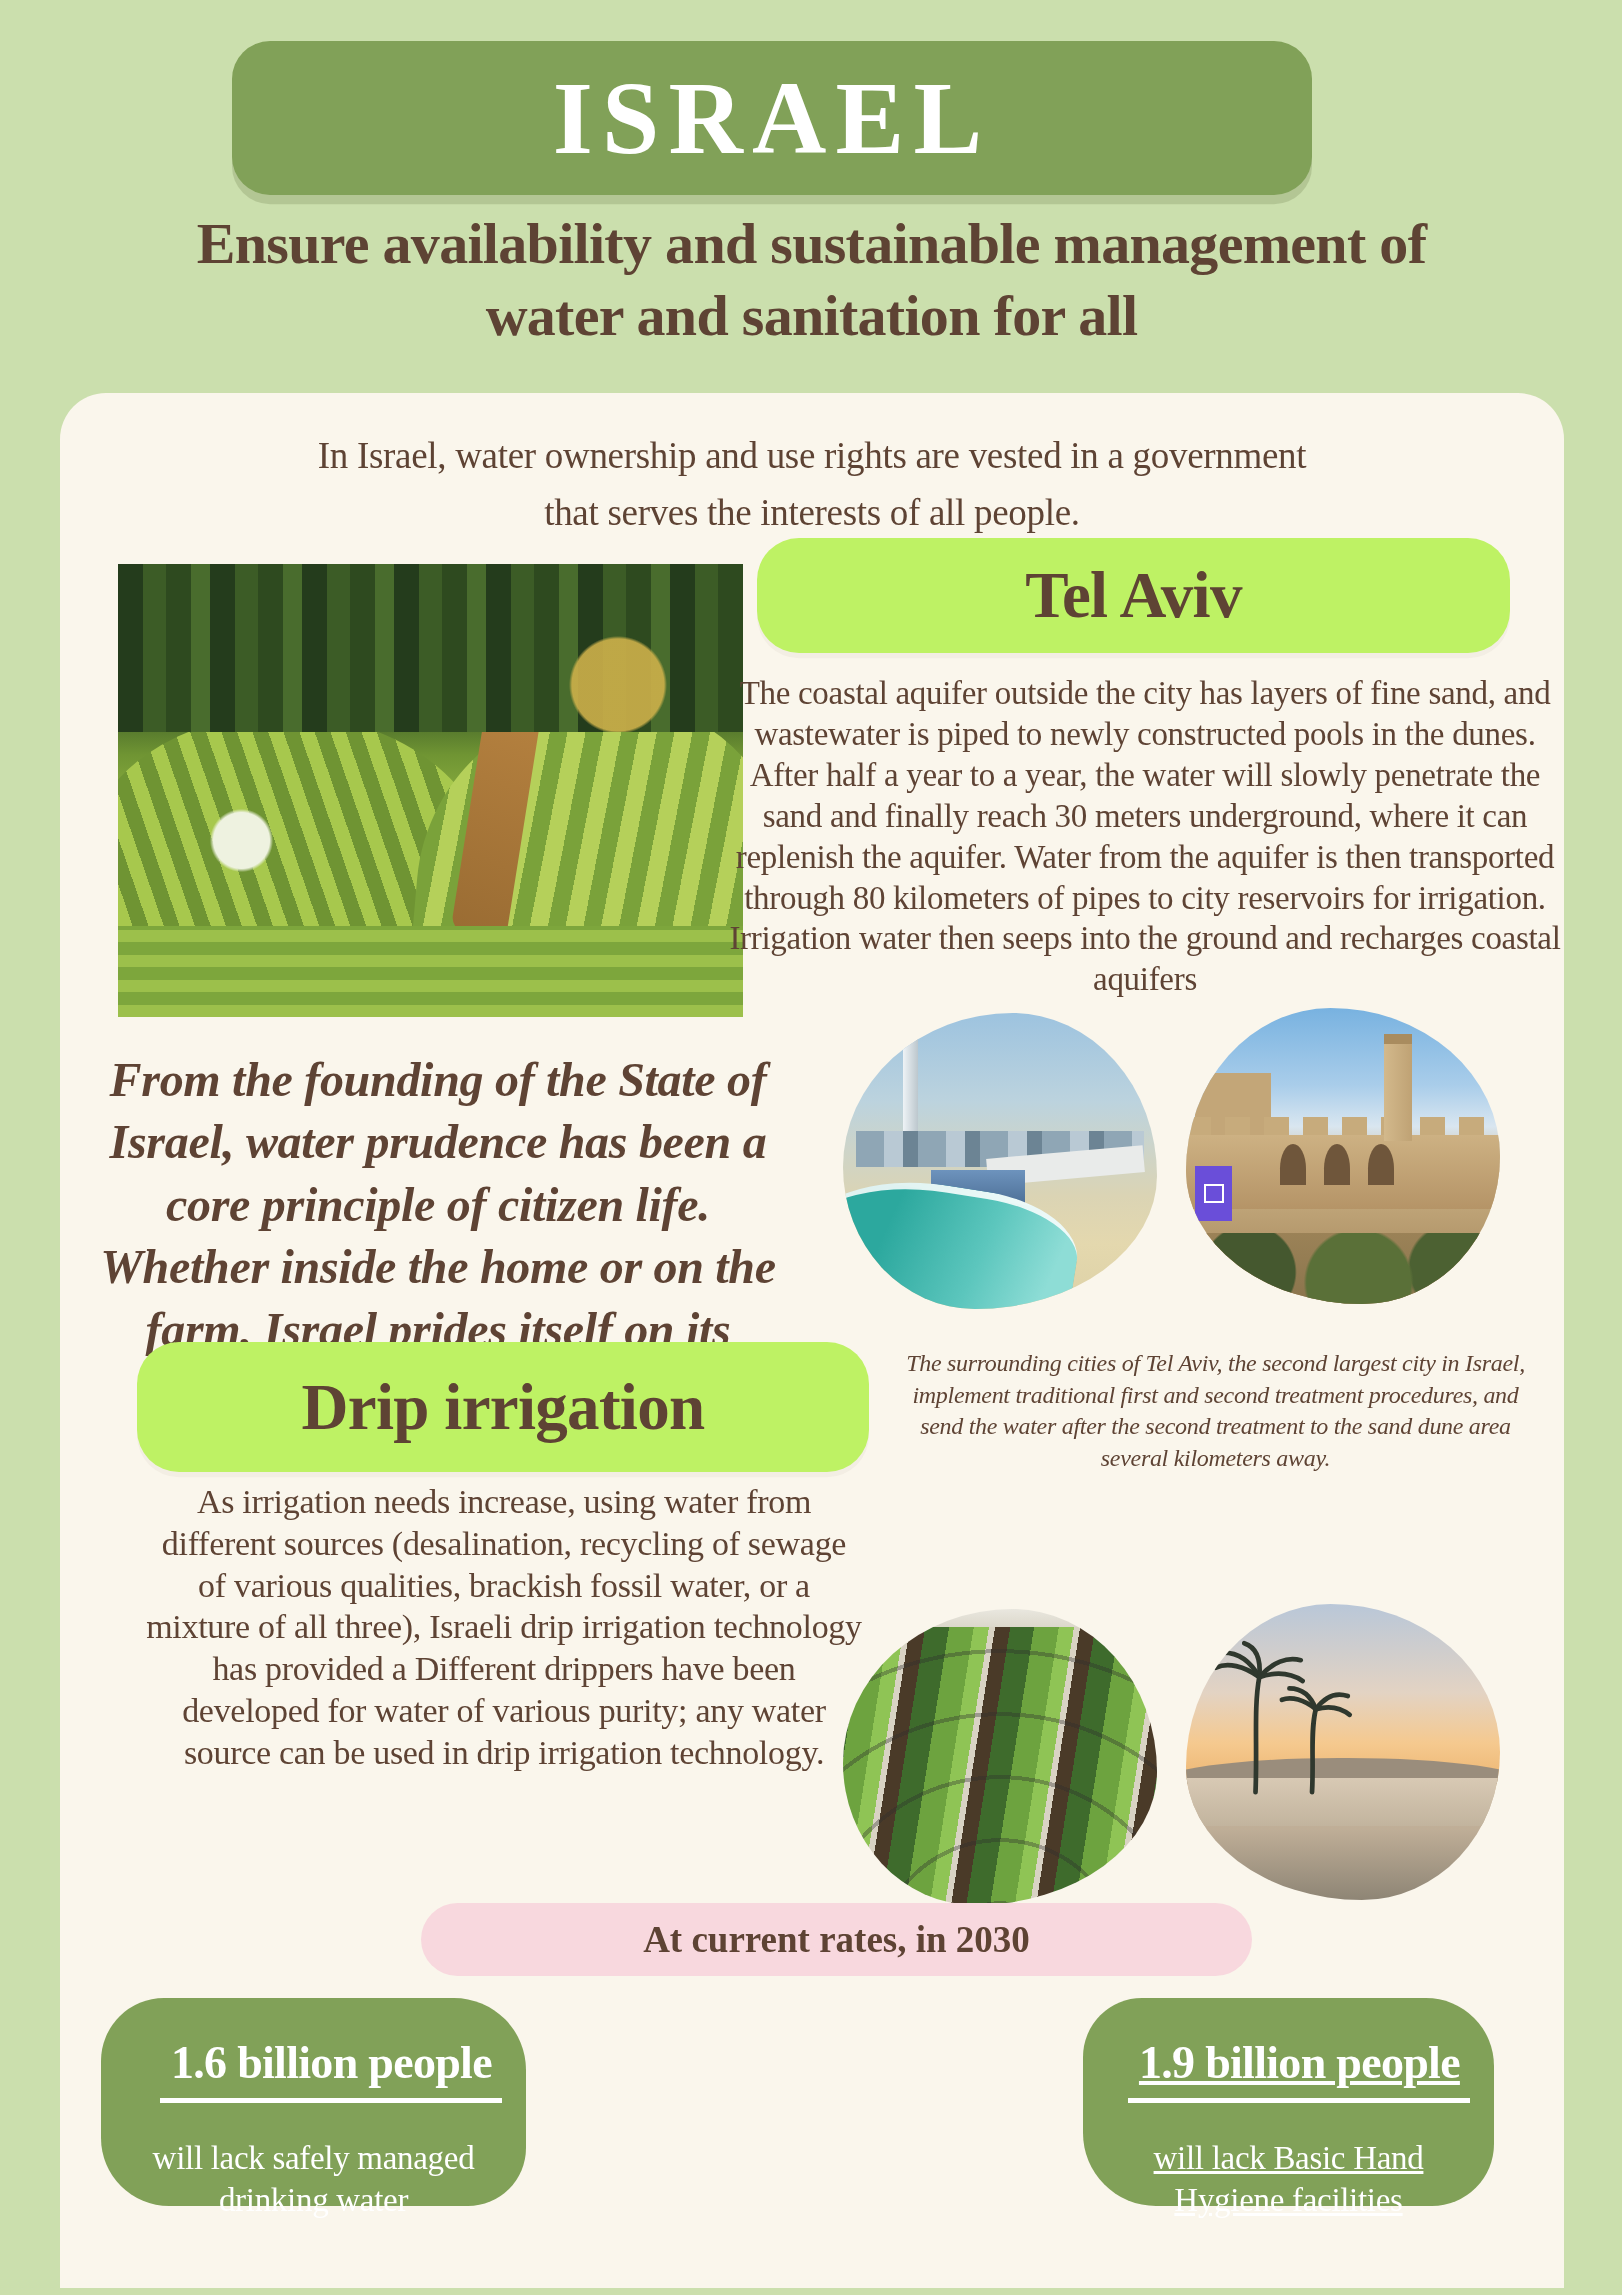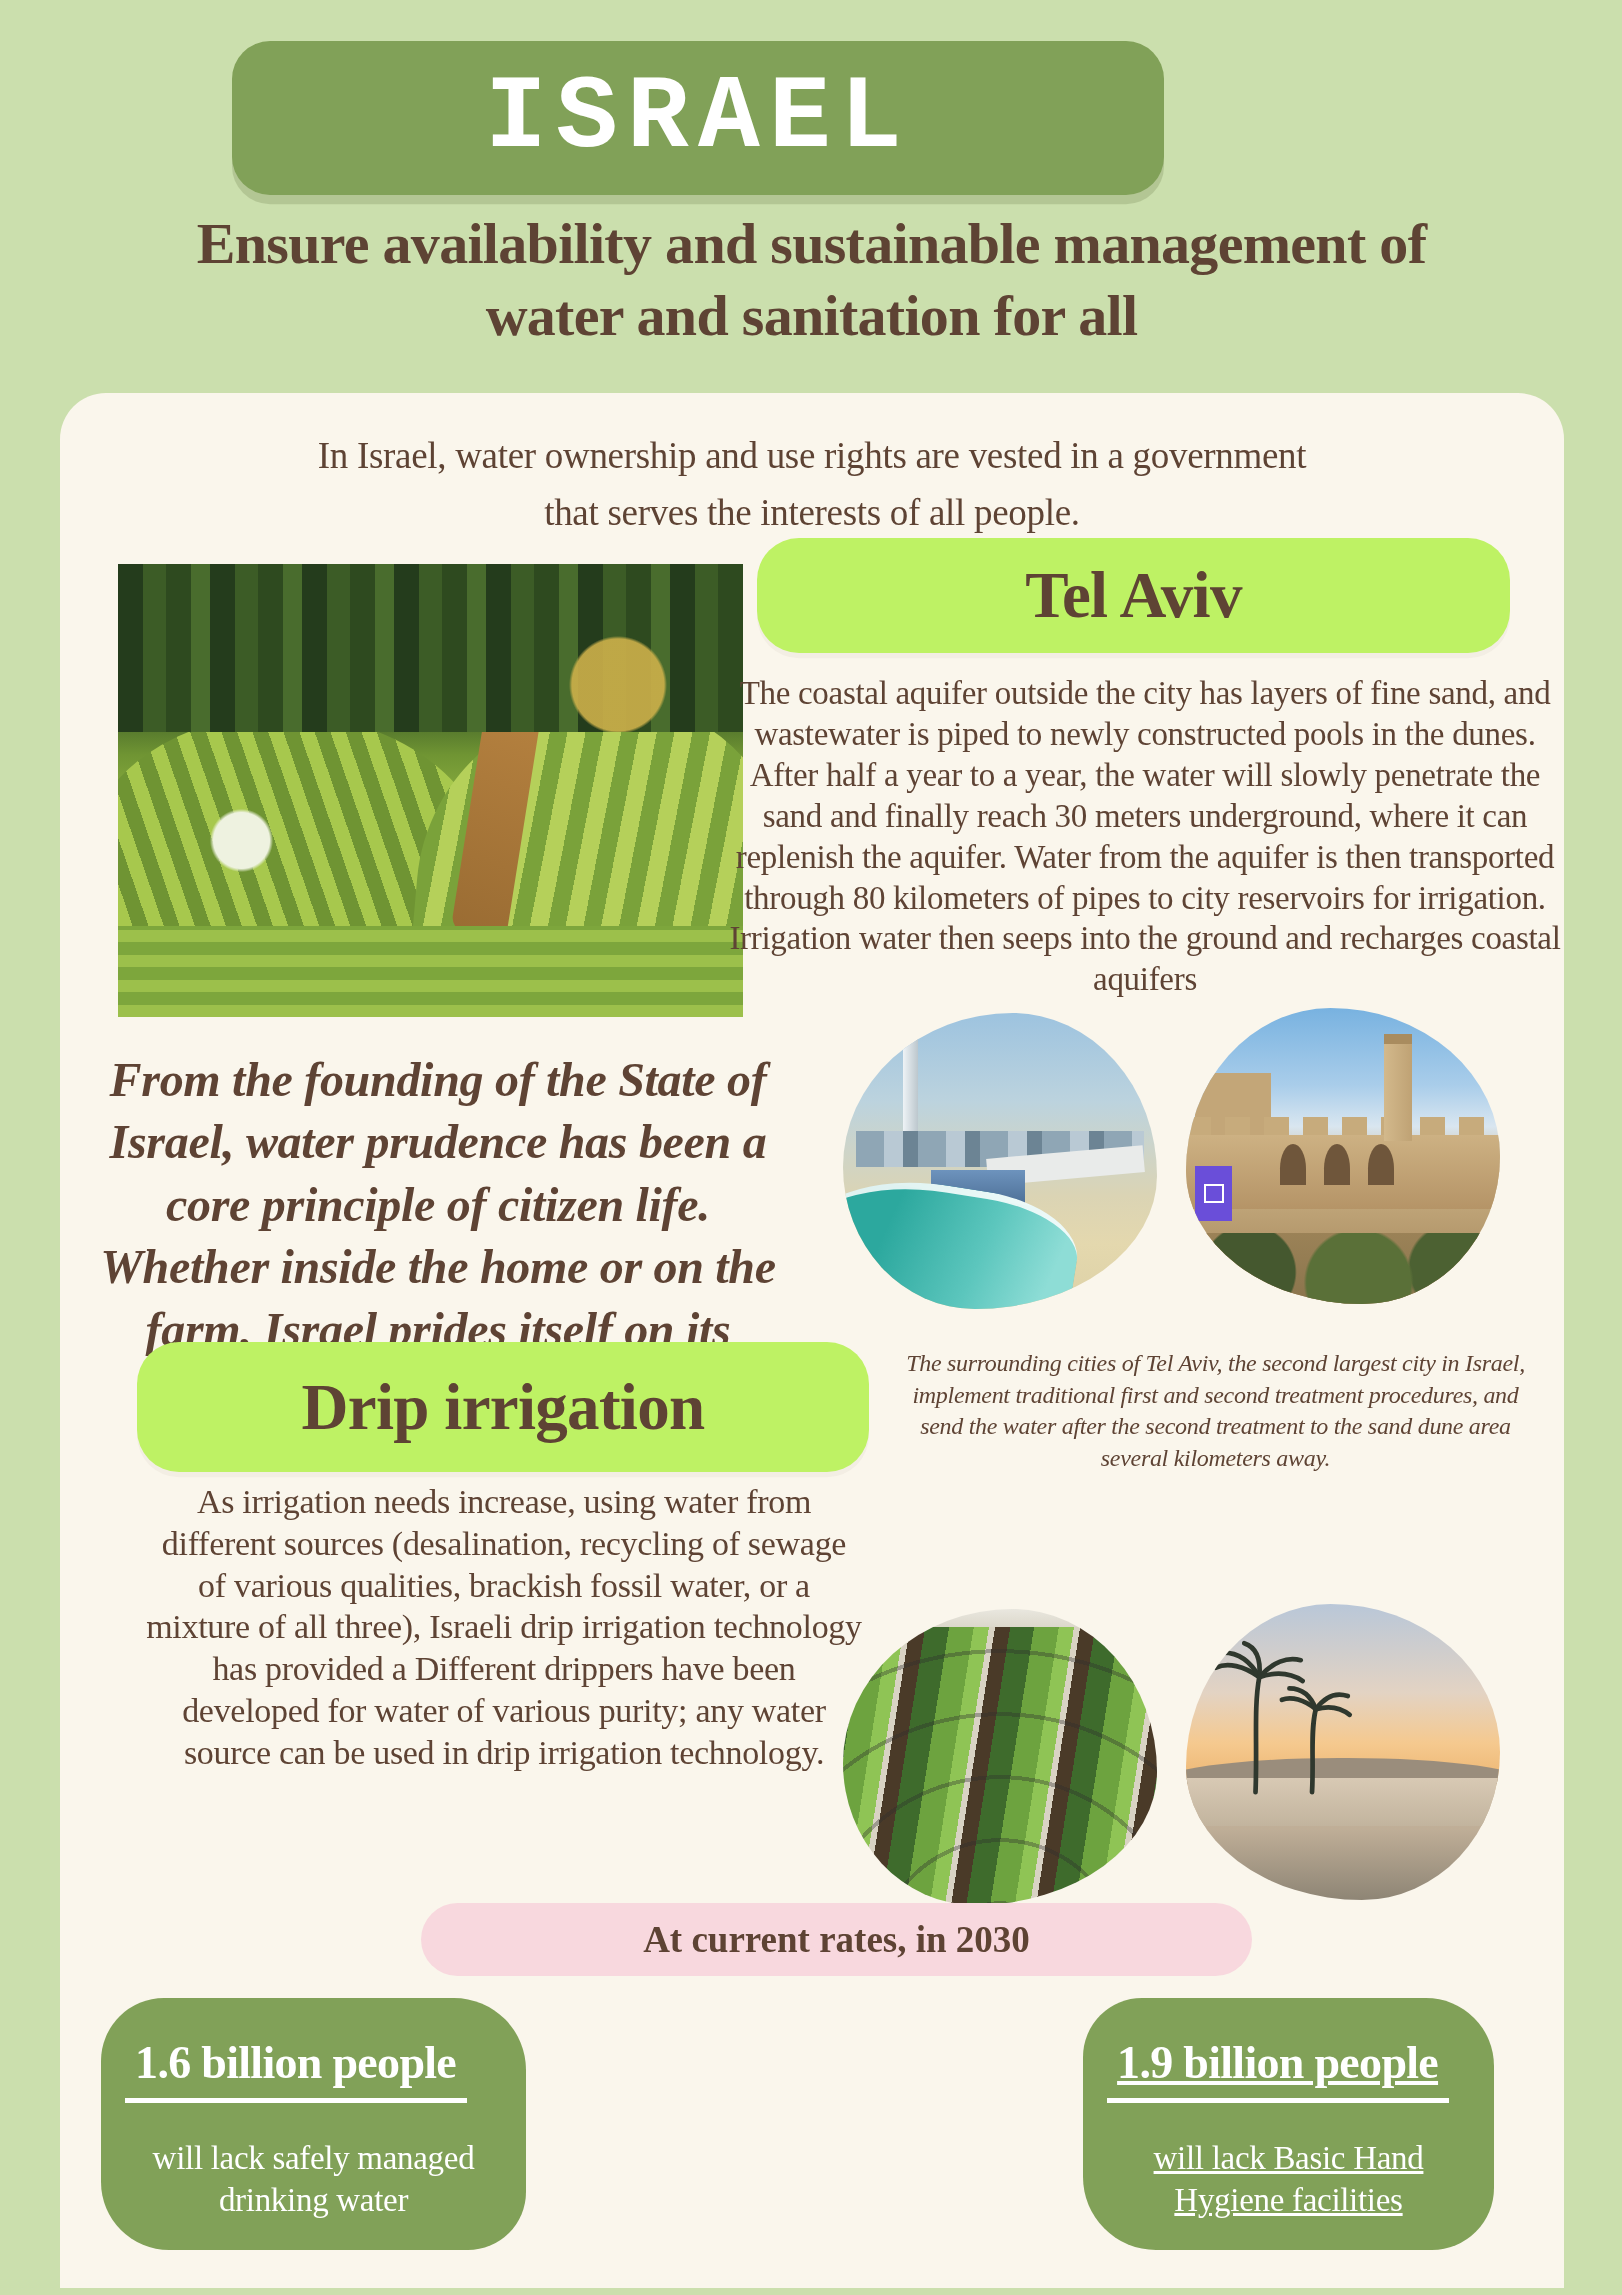--- a/index.html
+++ b/index.html
@@ -3,25 +3,24 @@
 <meta charset="utf-8">
 <style>
   * { margin:0; padding:0; box-sizing:border-box; }
   html,body { background:#cbdfad; }
   .poster {
     position:relative; width:1623px; height:2295px; overflow:hidden;
     background:#cbdfad; font-family:"Liberation Serif", serif; color:#5e4334;
   }
   
   .header-pill {
-    position:absolute; left:232px; top:41px; width:932px; height:154px;
+    position:absolute; left:232px; top:41px; width:1080px; height:154px;
     background:#81a158; border-radius:38px;
     display:flex; align-items:center; justify-content:center;
     box-shadow:0 9.2px 0 rgba(70,90,40,0.18);
-    font-family:Liberation Mono, monospace;
   }
   .header-pill h1 {
     color:#ffffff; font-size:103px; font-weight:700; letter-spacing:9.2px;
   }
   .subtitle {
     position:absolute; top:208px; left:50%; transform:translateX(-50%);
     width:1374px; text-align:center;
     font-size:58px; font-weight:700; line-height:1.24; letter-spacing:-0.7px;
   }
   
@@ -137,22 +136,22 @@
     background:linear-gradient(#d8c9b4,#c2b49e); }
   .palm-svg { position:absolute; left:4%; top:6%; width:60%; height:64%; }
   
   .rates-bar {
     position:absolute; left:361px; top:1510px; width:831px; height:73px;
     background:#f8d8de; border-radius:37px;
     display:flex; align-items:center; justify-content:center;
   }
   .rates-bar span { font-size:37px; font-weight:700; }
   .stat-box {
-    position:absolute; top:1605px; height:252px; background:#81a158; color:#ffffff;
-    display:flex; flex-direction:column; align-items:flex-start; text-align:center;
+    position:absolute; top:1605px; height:208px; background:#81a158; color:#ffffff;
+    display:flex; flex-direction:column; align-items:flex-end; text-align:center;
     padding:38px 23.6px 0 23.6px;
   }
   .stat-1 { left:41px;  width:425px; border-radius:63px 72px 58px 68px; }
   .stat-2 { left:537px; width:408px; border-radius:68px 60px 71px 59px; }
   .stat-3 { left:1023px; width:411px; border-radius:59px 68px 62px 73px;text-decoration:underline; }
   .stat-value {
     display:inline-block; font-size:46px; font-weight:700; letter-spacing:-0.7px;
     border-bottom:5.2px solid #ffffff; padding:0 10.5px 9.2px 10.5px;
   }
   .stat-desc { margin-top:34px; font-size:33px; line-height:1.28; letter-spacing:-0.3px; }

